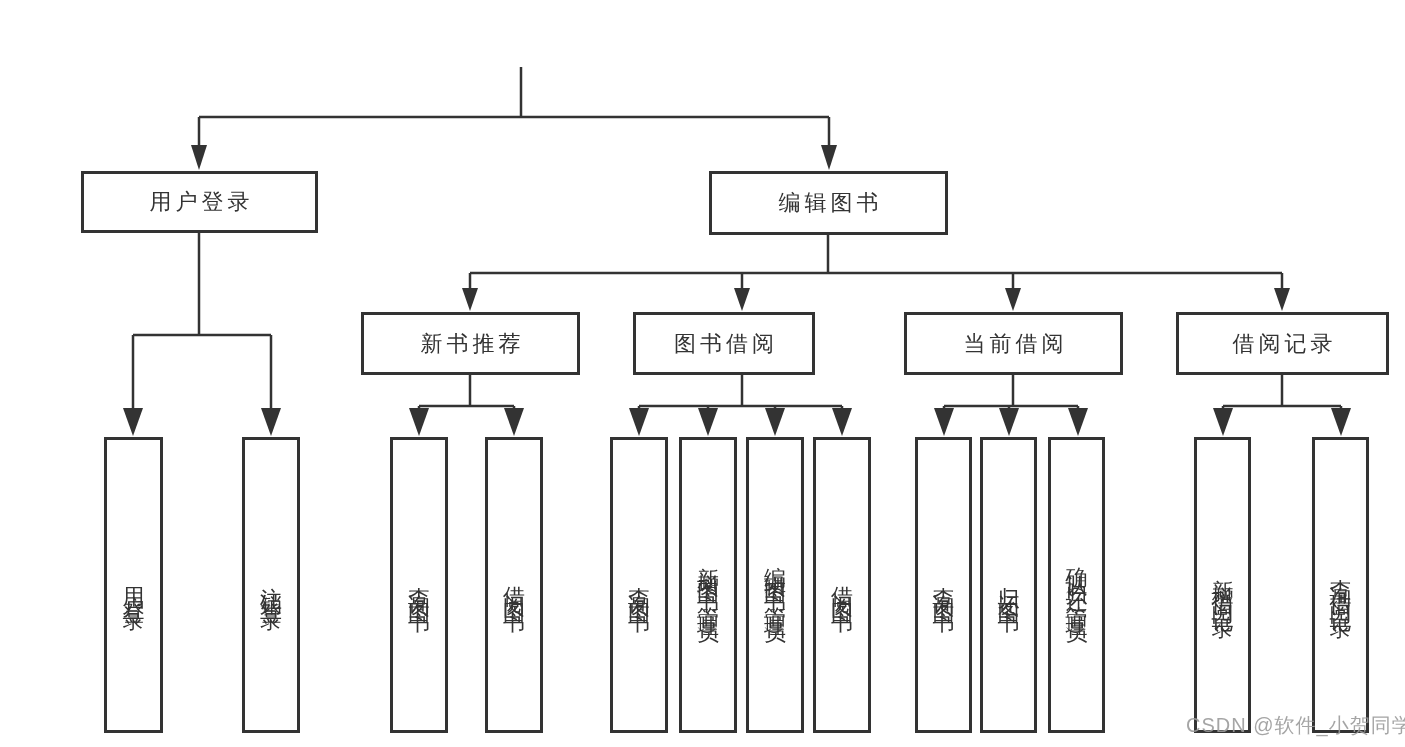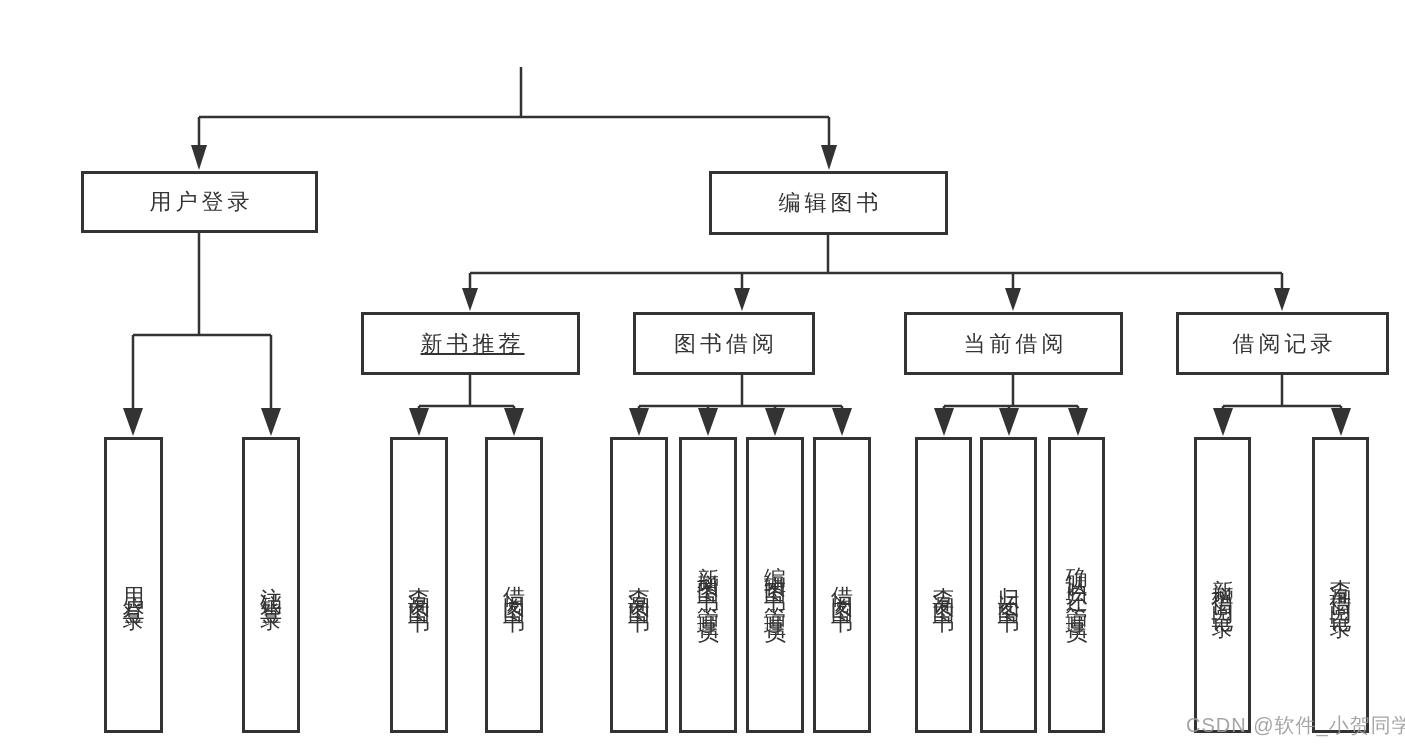--- a/index.html
+++ b/index.html
@@ -133,21 +133,21 @@
   </svg>
 
 
   <div class="node h" style="left:81px; top:171px; width:237px; height:62px;">
     <span class="lbl">用户登录</span>
   </div>
   <div class="node h" style="left:709px; top:171px; width:239px; height:64px;">
     <span class="lbl">编辑图书</span>
   </div>
 
-  <div class="node h" style="left:361px; top:312px; width:219px; height:63px;text-decoration:underline;">
+  <div class="node h" style="left:361px; top:312px; width:219px; height:63px;">
     <span class="lbl">新书推荐</span>
   </div>
   <div class="node h" style="left:633px; top:312px; width:182px; height:63px;">
     <span class="lbl">图书借阅</span>
   </div>
   <div class="node h" style="left:904px; top:312px; width:219px; height:63px;">
     <span class="lbl">当前借阅</span>
   </div>
   <div class="node h" style="left:1176px; top:312px; width:213px; height:63px;">
     <span class="lbl">借阅记录</span>

